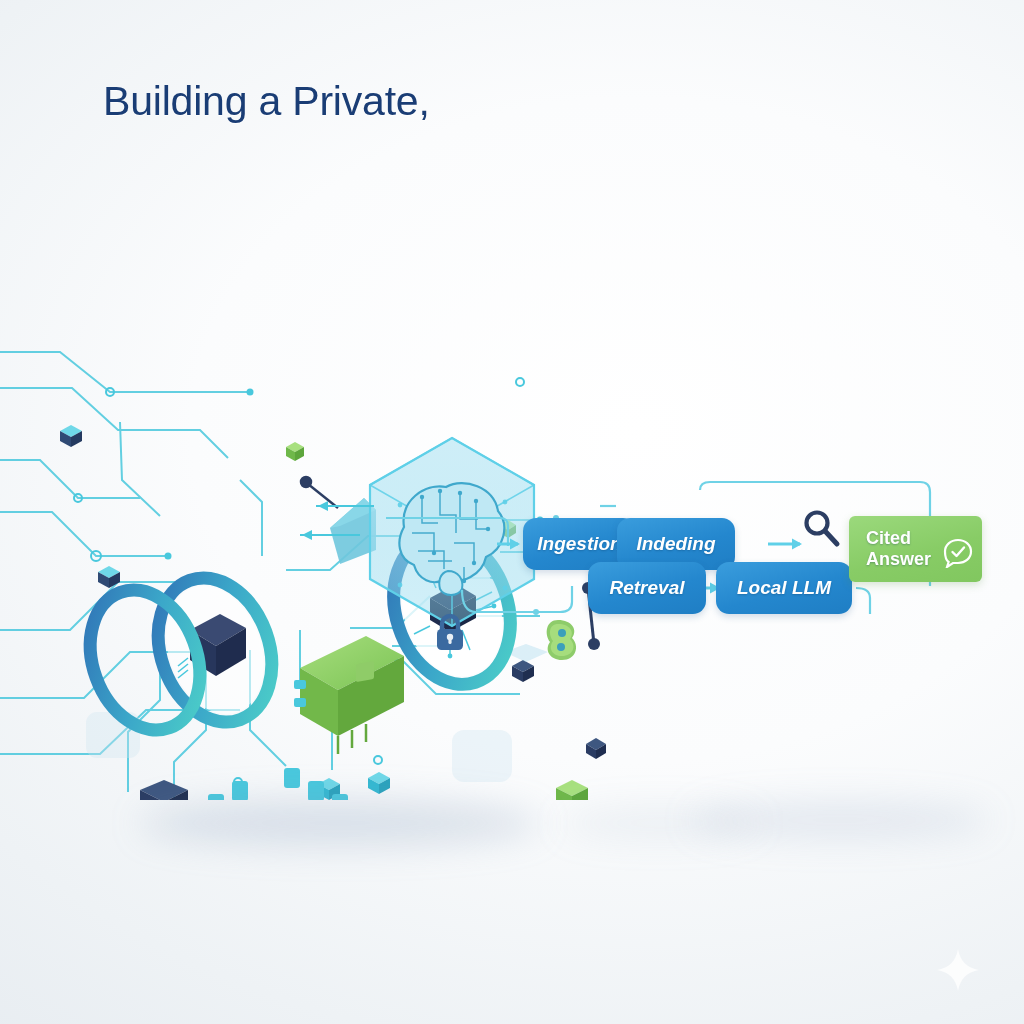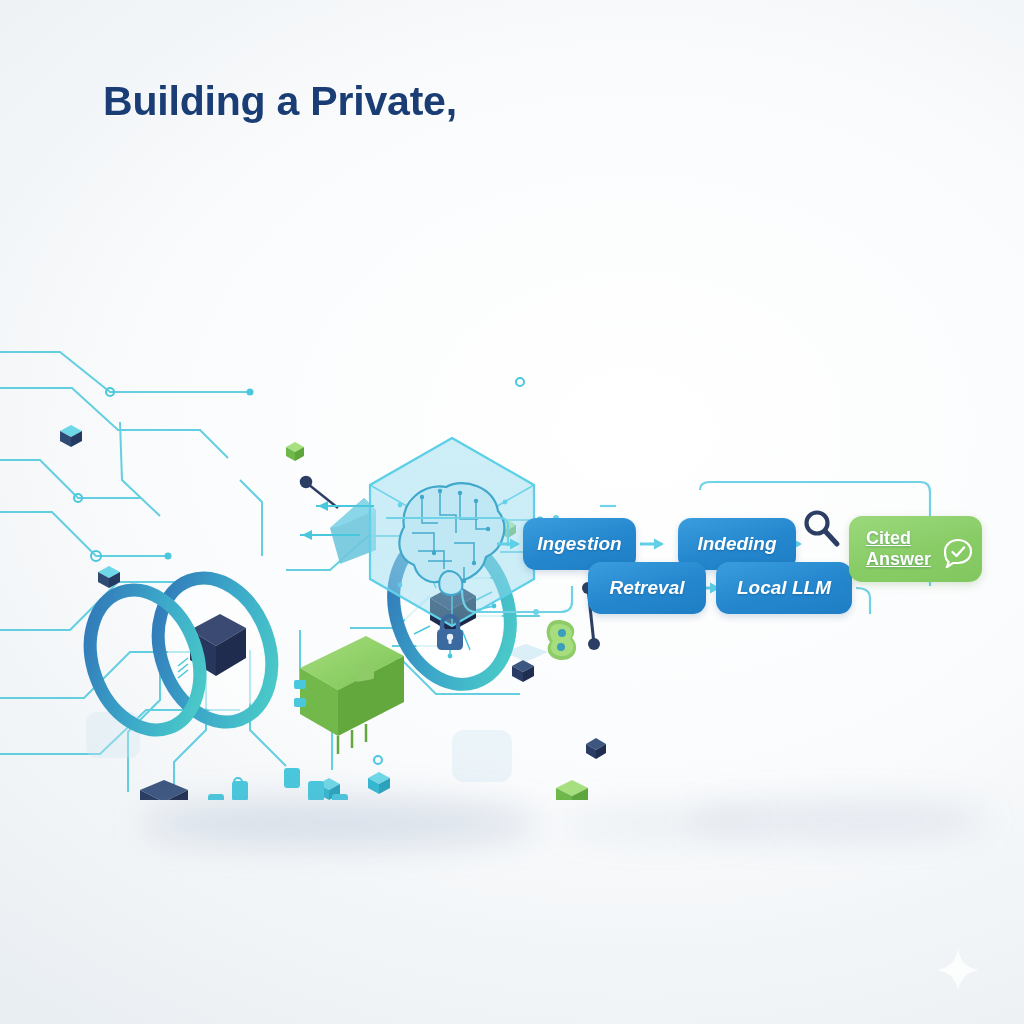--- a/index.html
+++ b/index.html
@@ -10,21 +10,21 @@
   }
   .canvas{
     position:relative;width:1024px;height:1024px;
     background:
       radial-gradient(120% 90% at 62% 42%, #ffffff 0%, #fbfcfd 36%, #eef2f5 68%, #e2e8ee 100%),
       linear-gradient(135deg,#e4eaef 0%, #f6f8fa 45%, #e3e9ee 100%);
   }
   
   .title{
     position:absolute;left:103px;top:74px;width:820px;
-    font-size:41px;line-height:1.32;font-weight:bold;
+    font-size:41px;line-height:1.32;font-weight:normal;
     color:#1a3d75;letter-spacing:-0.2px;
     text-shadow:0 1px 1px rgba(255,255,255,.85);
   }
   .title .l2{display:block;}
 
   
   .stage{position:absolute;left:0;top:330px;width:1024px;height:470px;}
   .svgfull{position:absolute;left:0;top:0;width:1024px;height:470px;}
 
   
@@ -33,26 +33,25 @@
     position:absolute;border-radius:13px;
     display:flex;align-items:center;justify-content:center;
     color:#ffffff;font-weight:bold;font-size:19px;
     text-shadow:0 1px 2px rgba(10,50,90,.30);
     box-shadow:0 3px 7px rgba(40,90,140,.20);
     box-sizing:border-box;padding:0 13px;white-space:nowrap;
   }
   .node.blue{background:linear-gradient(165deg,#3a9ddd 0%,#2487ce 55%,#1f7ec4 100%);font-style:italic;}
   .node.green{
     background:linear-gradient(165deg,#9bd97c 0%,#88cc66 55%,#81c75f 100%);
-    border-radius:13px;
+    border-radius:6px;
     box-shadow:0 3px 8px rgba(80,140,60,.22);
-    text-decoration:underline;
   }
   #node-ingestion{left:523px;top:188px;width:113px;height:52px;}
-  #node-indexing {left:678px;top:188px;width:118px;height:52px;text-align:right;}
+  #node-indexing {left:617px;top:188px;width:118px;height:52px;text-align:right;}
   #node-retrieval{left:588px;top:232px;width:118px;height:52px;}
   #node-localllm {left:716px;top:232px;width:136px;height:52px;text-align:center;}
   #node-cited{
     left:849px;top:186px;width:133px;height:66px;
     justify-content:flex-start;padding-left:17px;
     font-size:18px;line-height:1.16;white-space:normal;
   }
   #node-cited .ctext{text-align:left;}
   .check-bubble{position:absolute;right:9px;top:22px;width:30px;height:30px;}
   .magnifier{position:absolute;left:800px;top:508px;width:42px;height:42px;}

